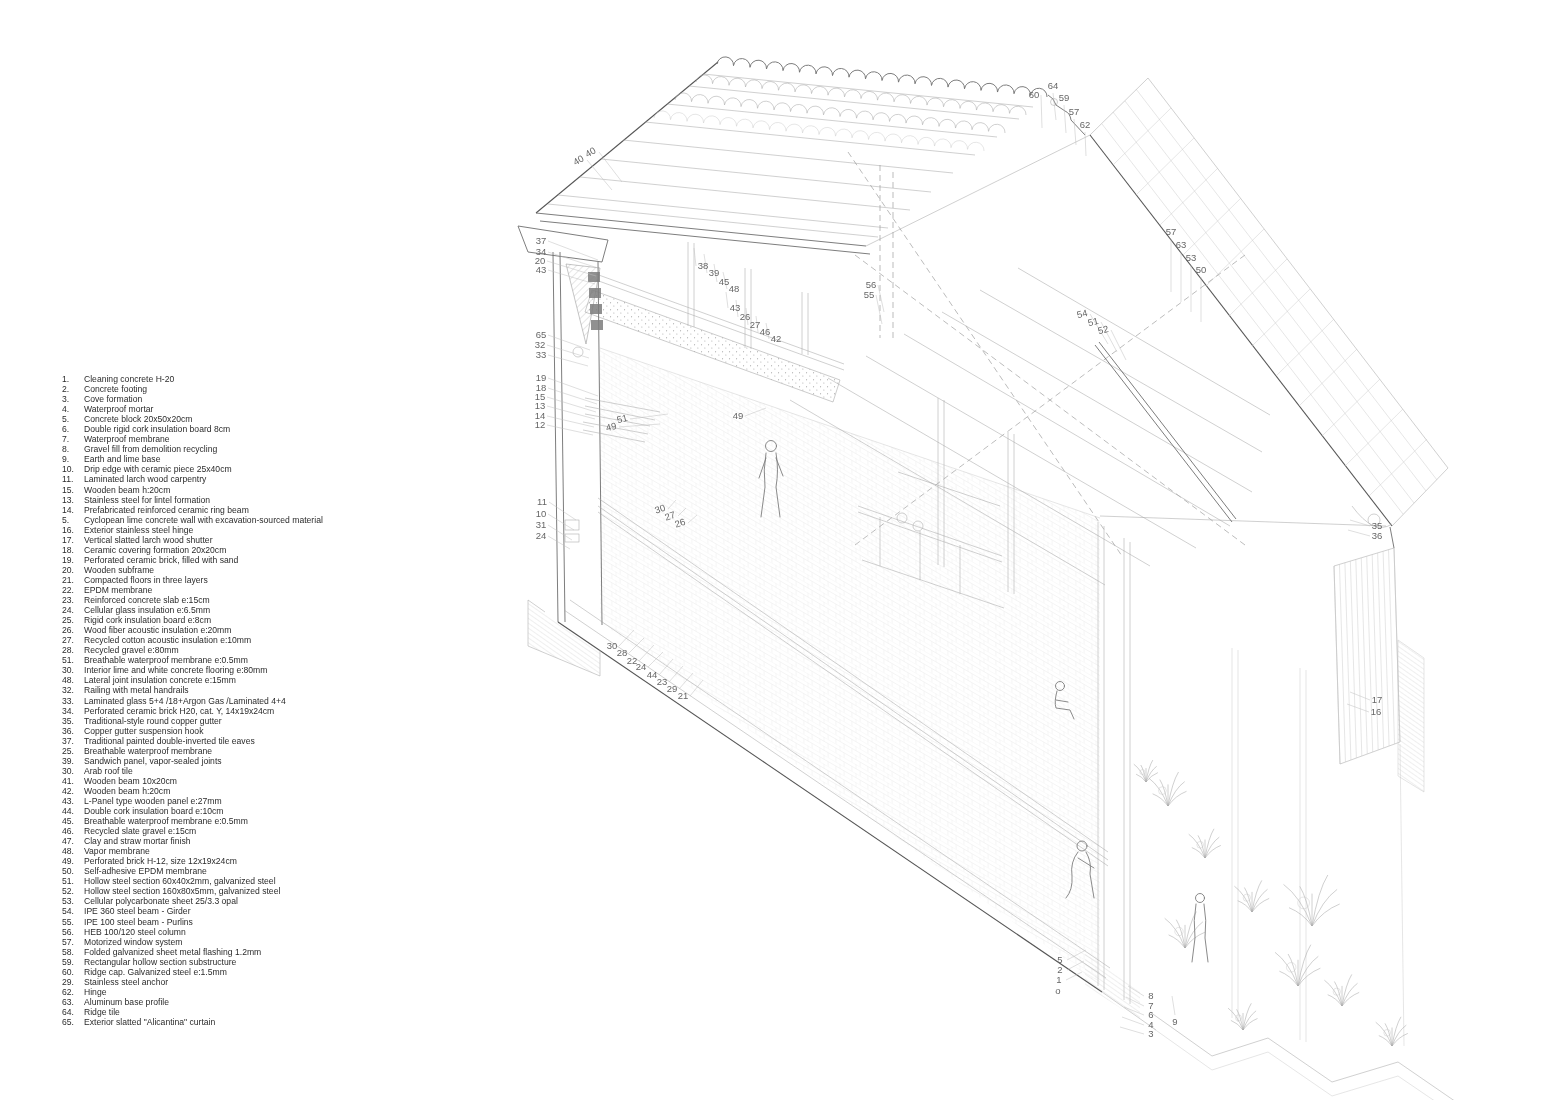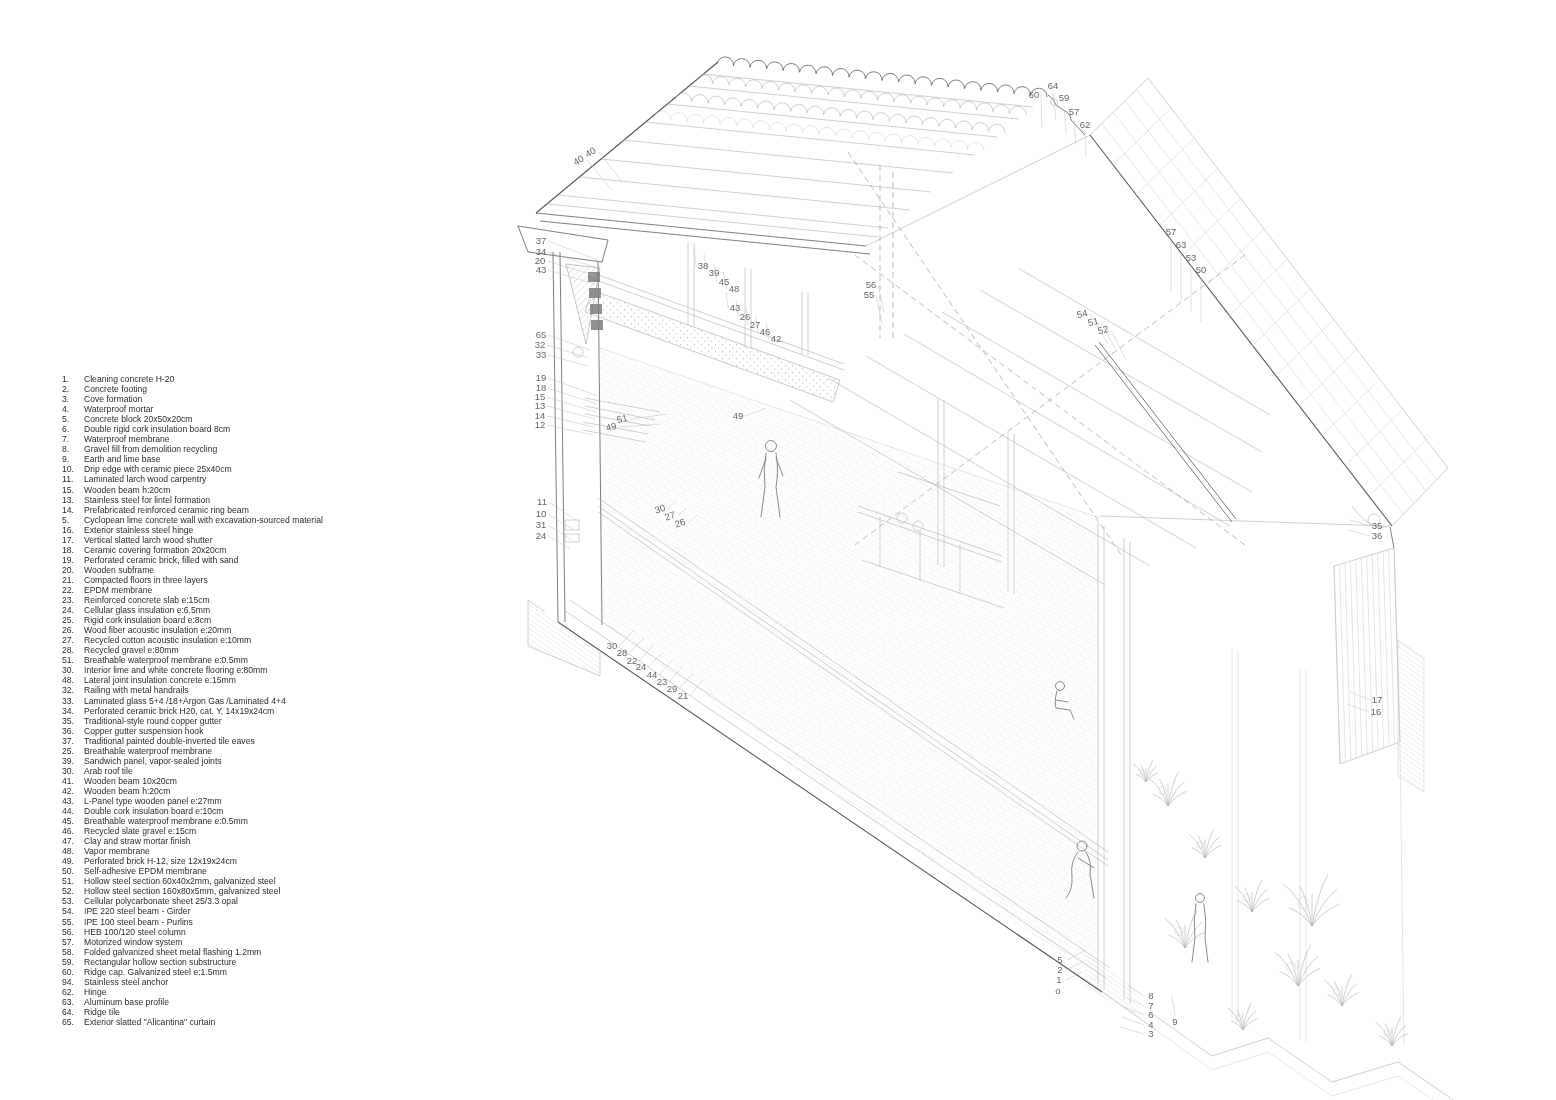--- a/index.html
+++ b/index.html
@@ -231,21 +231,21 @@
       <div class="legend-row">
         <span class="legend-num">52.</span>
         <span class="legend-text">Hollow steel section 160x80x5mm, galvanized steel</span>
       </div>
       <div class="legend-row">
         <span class="legend-num">53.</span>
         <span class="legend-text">Cellular polycarbonate sheet 25/3.3 opal</span>
       </div>
       <div class="legend-row">
         <span class="legend-num">54.</span>
-        <span class="legend-text">IPE 220 steel beam - Girder</span>
+        <span class="legend-text">IPE 360 steel beam - Girder</span>
       </div>
       <div class="legend-row">
         <span class="legend-num">55.</span>
         <span class="legend-text">IPE 100 steel beam - Purlins</span>
       </div>
       <div class="legend-row">
         <span class="legend-num">56.</span>
         <span class="legend-text">HEB 100/120 steel column</span>
       </div>
       <div class="legend-row">
@@ -258,21 +258,21 @@
       </div>
       <div class="legend-row">
         <span class="legend-num">59.</span>
         <span class="legend-text">Rectangular hollow section substructure</span>
       </div>
       <div class="legend-row">
         <span class="legend-num">60.</span>
         <span class="legend-text">Ridge cap. Galvanized steel e:1.5mm</span>
       </div>
       <div class="legend-row">
-        <span class="legend-num">94.</span>
+        <span class="legend-num">29.</span>
         <span class="legend-text">Stainless steel anchor</span>
       </div>
       <div class="legend-row">
         <span class="legend-num">62.</span>
         <span class="legend-text">Hinge</span>
       </div>
       <div class="legend-row">
         <span class="legend-num">63.</span>
         <span class="legend-text">Aluminum base profile</span>
       </div>

